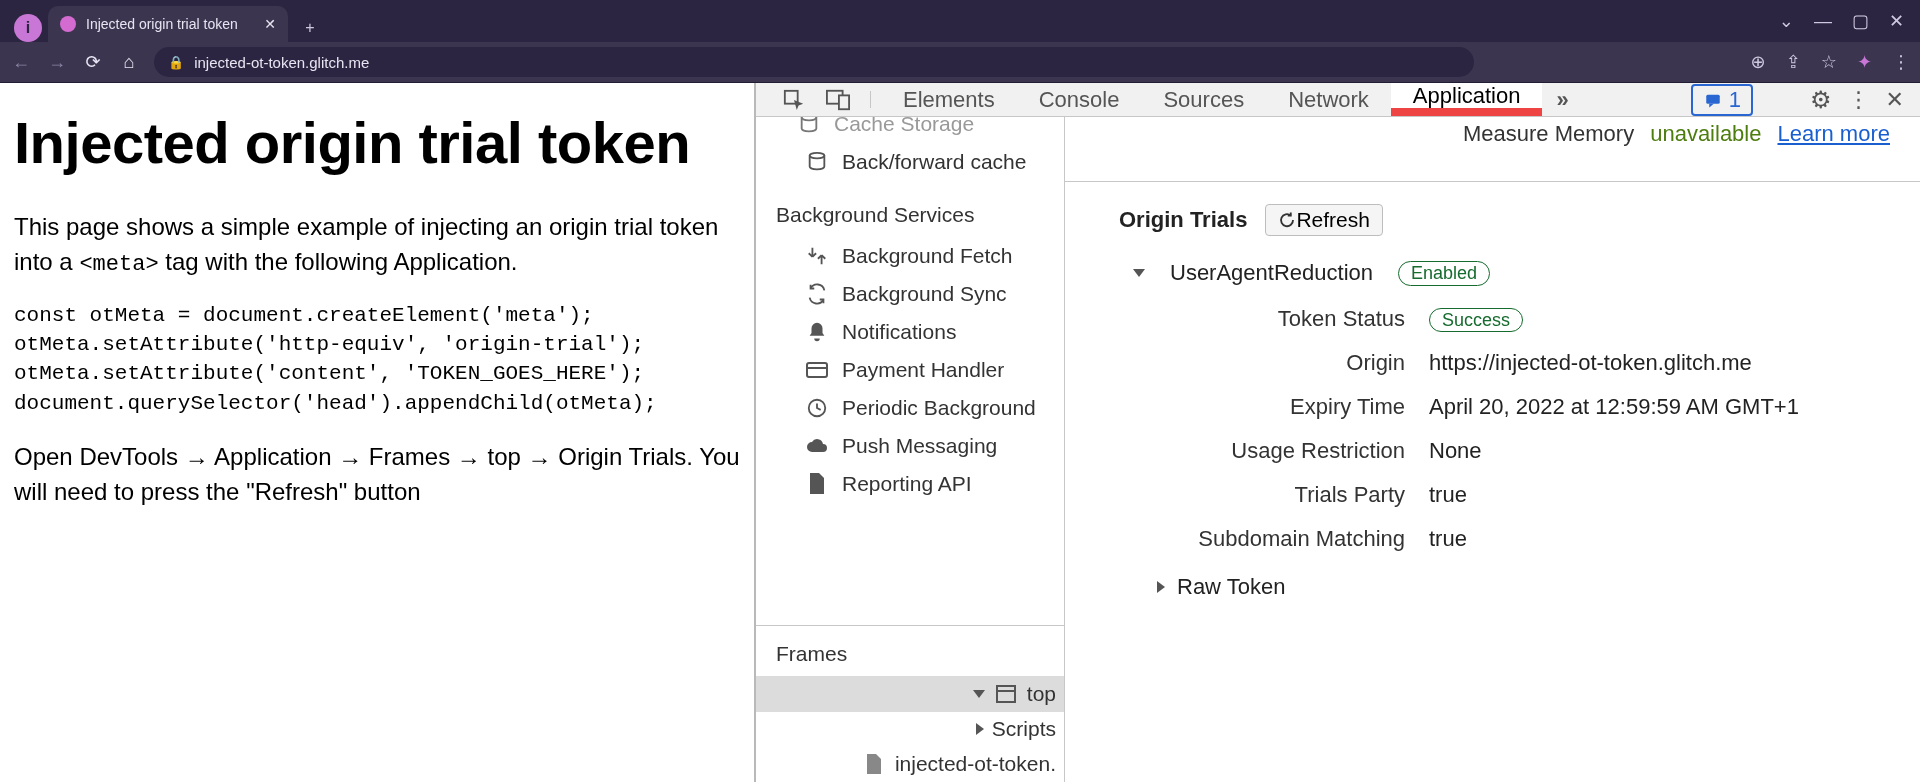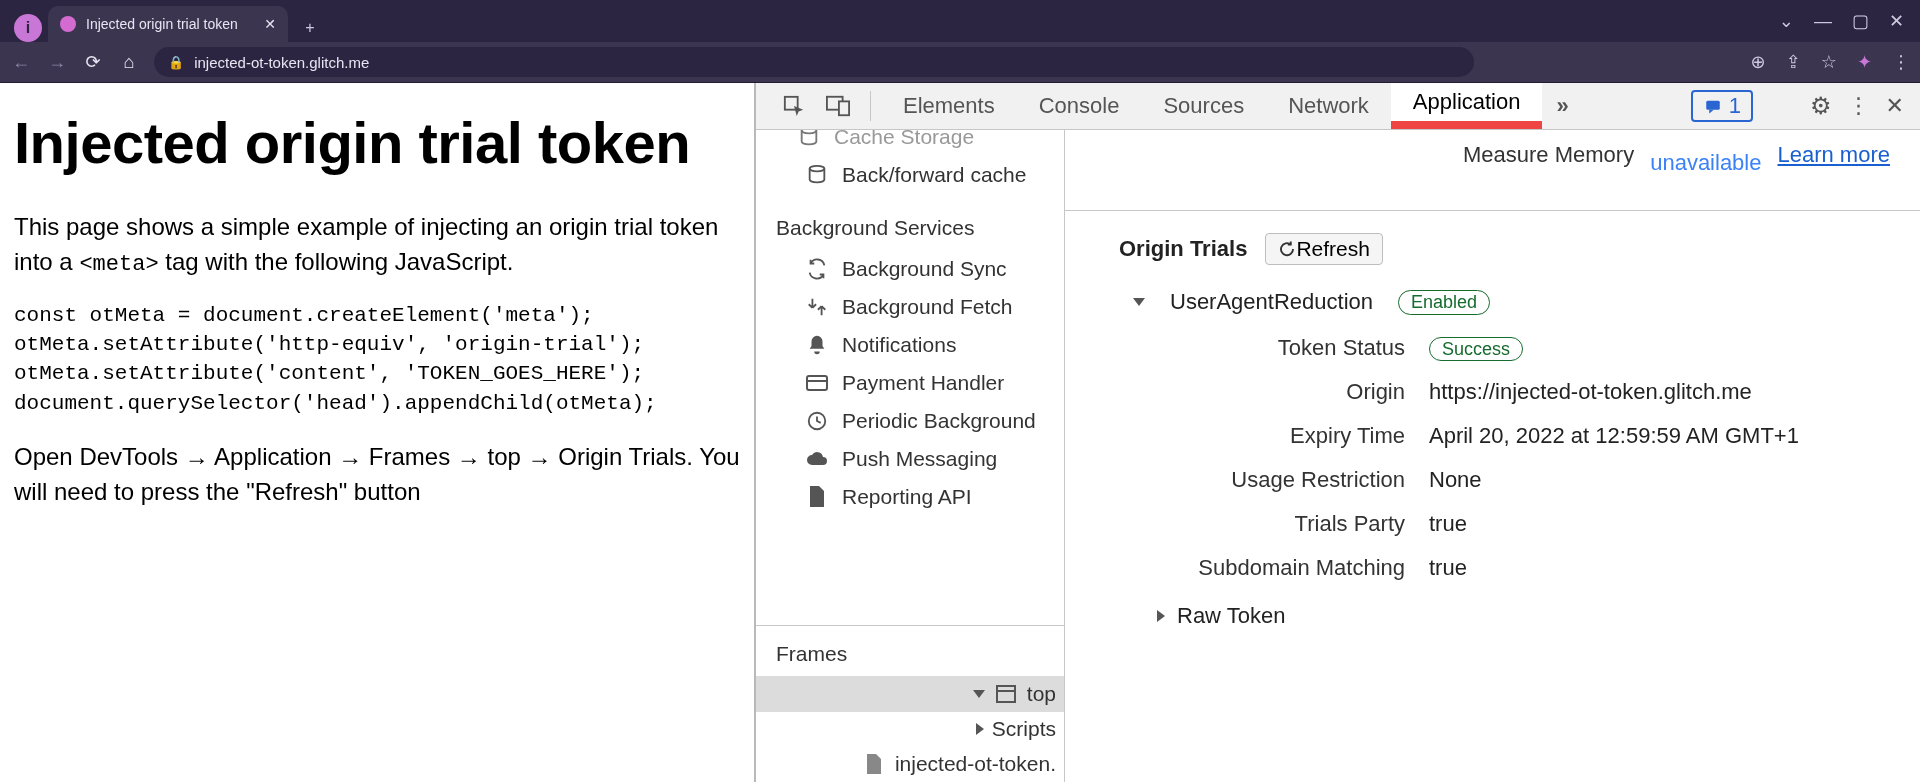--- a/index.html
+++ b/index.html
@@ -27,21 +27,21 @@
 
   
   .rendered-page { width: 754px; padding: 26px 14px 14px 14px; background:#fff; color:#000; overflow:hidden; }
   .rendered-page h1 { font-size: 58px; font-weight:700; margin-bottom: 34px; letter-spacing: -0.5px; }
   .rendered-page p { font-size: 24px; line-height: 1.45; margin-bottom: 20px; }
   .rendered-page code.inline { font-family: "Courier New", monospace; font-size: 22px; }
   .rendered-page pre { font-family: "Courier New", monospace; font-size: 21px; line-height: 1.4; white-space: pre; margin-bottom: 22px; }
 
   
   .devtools { flex:1; display:flex; flex-direction:column; background:#f1f1f1; color:#333; border-left: 2px solid #b9b9b9; min-width:0; }
-  .dt-tabbar { height: 47px; border-bottom: 1px solid #c7c7c7; display:flex; align-items:stretch; padding: 0 0 0 16px; gap: 0; font-size: 22px; color:#555; }
+  .dt-tabbar { height: 34px; border-bottom: 1px solid #c7c7c7; display:flex; align-items:stretch; padding: 0 0 0 16px; gap: 0; font-size: 22px; color:#555; }
   .dt-iconbtn { width:44px; display:flex; align-items:center; justify-content:center; }
   .dt-sep { width:1px; background:#c7c7c7; margin: 8px 10px; }
   .dt-tab { padding: 0 22px; display:flex; align-items:center; cursor:default; }
   .dt-tab.active { color:#000; border-bottom: 8px solid #ef4444; background:#fff; }
   .dt-more { padding: 0 14px; display:flex; align-items:center; font-weight:bold; }
   .dt-issues { display:flex; align-items:center; gap:6px; border:2px solid #2a66d1; border-radius:4px; padding:1px 10px; color:#2a66d1; margin:8px 4px; font-size:22px; }
   .dt-right { margin-left:auto; display:flex; align-items:center; gap:16px; padding-right:16px; }
 
   .dt-body { flex:1; display:flex; min-height:0; }
 
@@ -56,21 +56,21 @@
   .tree-indent1 { padding-left: 40px; }
   .tree-indent2 { padding-left: 70px; }
   .tri { display:inline-block; width:0; height:0; }
   .tri.down { border-left:6px solid transparent; border-right:6px solid transparent; border-top:8px solid #555; }
   .tri.right { border-top:6px solid transparent; border-bottom:6px solid transparent; border-left:8px solid #555; }
 
   
   .detail-pane { flex:1; background:#fff; overflow:hidden; padding: 0 0 0 0; font-size:22px; color:#222; }
   .mm-row { display:flex; align-items:center; gap:16px; padding: 4px 30px 34px 0; border-bottom:1px solid #c7c7c7; }
   .mm-label { margin-left:auto; color:#333; }
-  .mm-unavail { color:#3b82f6;margin-top:16px; }
+  .mm-unavail { color:#4d7c0f; }
   .mm-link { color:#1a5fd0; text-decoration:underline; }
   .ot-head { display:flex; align-items:center; gap:18px; padding: 22px 0 18px 54px; }
   .ot-head .title { font-weight:700; }
   .refresh-btn { display:flex; align-items:center; border:1px solid #bdbdbd; background:#f5f5f5; border-radius:4px; padding:3px 12px; font-size:21px; }
   .uar-row { display:flex; align-items:center; gap:25px; padding: 6px 0 20px 68px; }
   .pill { border:1.6px solid; border-radius:14px; padding:1px 12px; font-size:18px; }
   .pill.green { color:#166b2e; border-color:#166b2e; }
   .kv { display:grid; grid-template-columns: 300px 1fr; row-gap:18px; column-gap:24px; padding-left: 40px; }
   .kv .k { text-align:right; color:#333; }
   .kv .v { text-align:left; }
@@ -116,21 +116,21 @@
       <span>⋮</span>
     </div>
   </div>
 </div>
 
 <div class="content-row">
 
   <div class="rendered-page">
     <h1>Injected origin trial token</h1>
     <p>
-      <span>This page shows a simple example of injecting an origin trial token into a </span><code class="inline">&lt;meta&gt;</code><span> tag with the following JavaScript.</span>
+      <span>This page shows a simple example of injecting an origin trial token into a </span><code class="inline">&lt;meta&gt;</code><span> tag with the following Application.</span>
     </p>
     <pre>const otMeta = document.createElement('meta');
 otMeta.setAttribute('http-equiv', 'origin-trial');
 otMeta.setAttribute('content', 'TOKEN_GOES_HERE');
 document.querySelector('head').appendChild(otMeta);</pre>
     <p>Open DevTools → Application → Frames → top → Origin Trials. You will need to press the "Refresh" button</p>
   </div>
 
   <div class="devtools">
     <div class="dt-tabbar">
@@ -188,35 +188,35 @@
               </svg>
             </span>
           <span>Back/forward cache</span>
         </div>
 
         <div class="as-heading">Background Services</div>
 
         <div class="as-item" style="padding-left:48px">
           <span class="as-icon">
               <svg width="22" height="22" viewBox="0 0 24 24" stroke="#555" stroke-width="2" fill="none">
+                <path d="M7 3 V13 M7 13 L3 9 M7 13 L11 9"></path>
+                <path d="M17 21 V11 M17 11 L13 15 M17 11 L21 15"></path>
+              </svg>
+            </span>
+          <span>Background Fetch</span>
+        </div>
+        <div class="as-item" style="padding-left:48px">
+          <span class="as-icon">
+              <svg width="22" height="22" viewBox="0 0 24 24" stroke="#555" stroke-width="2" fill="none">
                 <path d="M20 8 A8 8 0 0 0 5 6"></path>
                 <path d="M4 16 A8 8 0 0 0 19 18"></path>
                 <path d="M5 2 V6 H9 M19 22 V18 H15"></path>
               </svg>
             </span>
           <span>Background Sync</span>
-        </div>
-        <div class="as-item" style="padding-left:48px">
-          <span class="as-icon">
-              <svg width="22" height="22" viewBox="0 0 24 24" stroke="#555" stroke-width="2" fill="none">
-                <path d="M7 3 V13 M7 13 L3 9 M7 13 L11 9"></path>
-                <path d="M17 21 V11 M17 11 L13 15 M17 11 L21 15"></path>
-              </svg>
-            </span>
-          <span>Background Fetch</span>
         </div>
         <div class="as-item" style="padding-left:48px">
           <span class="as-icon">
               <svg width="22" height="22" viewBox="0 0 24 24" fill="#555">
                 <path d="M12 2 a6 6 0 0 1 6 6 v5 l2 3 H4 l2-3 V8 a6 6 0 0 1 6-6 Z M9 19 a3 3 0 0 0 6 0"></path>
               </svg>
             </span>
           <span>Notifications</span>
         </div>
         <div class="as-item" style="padding-left:48px">

